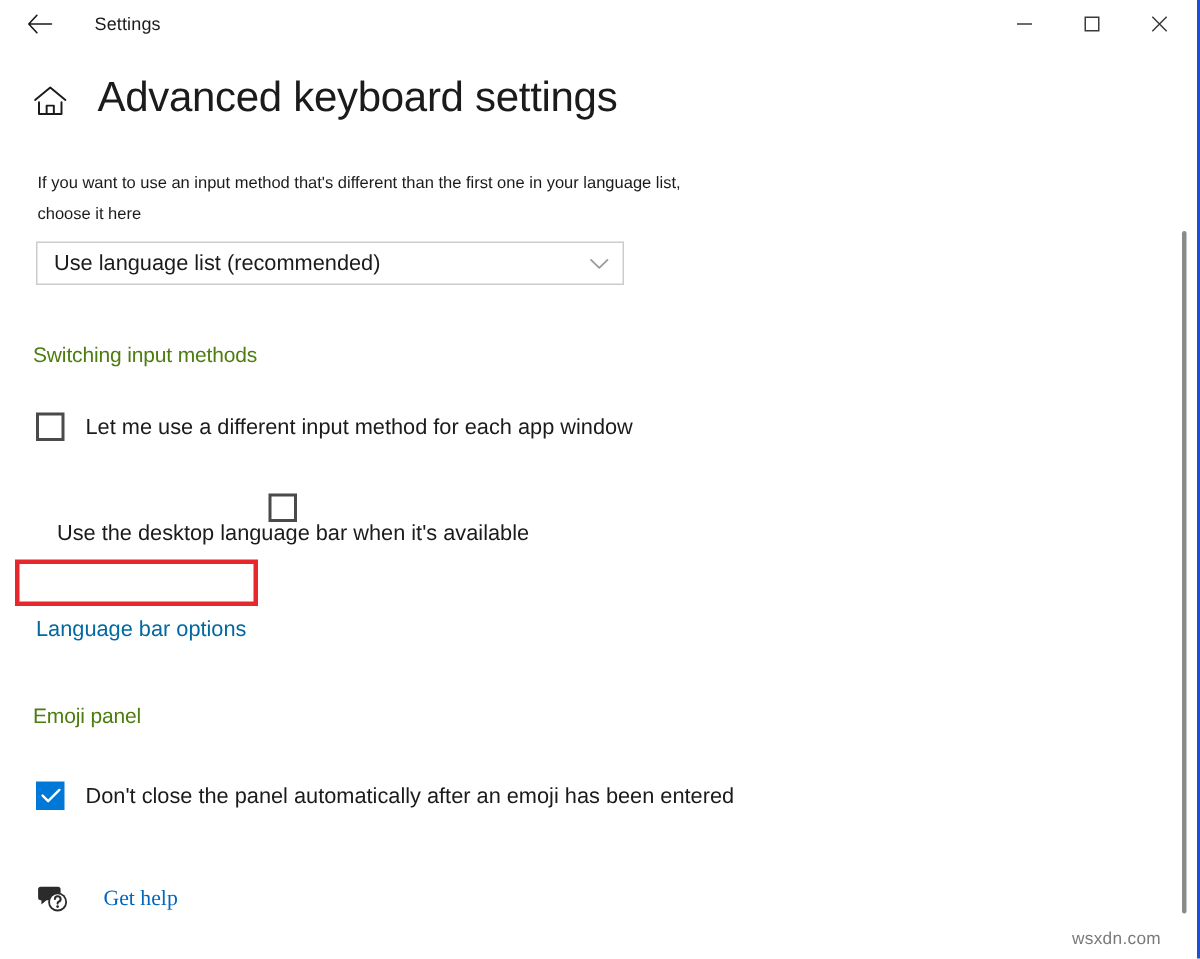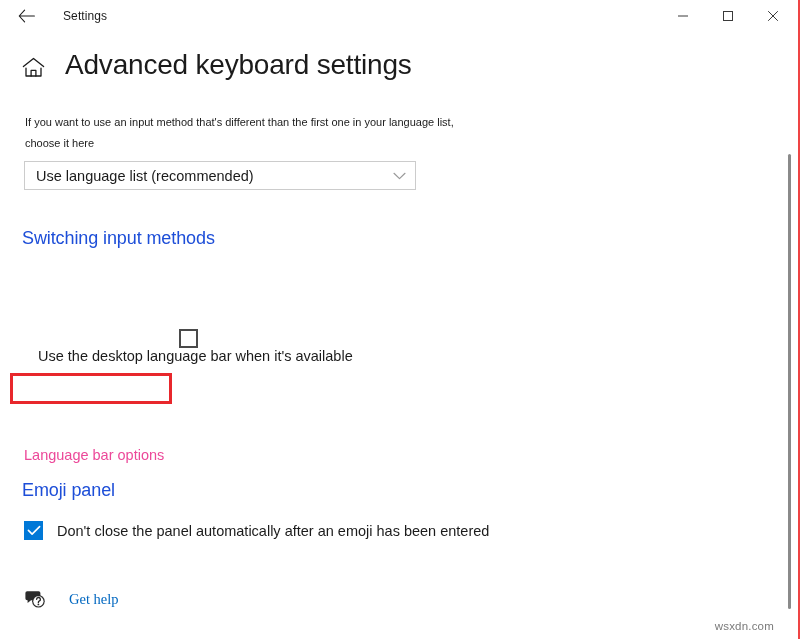--- a/index.html
+++ b/index.html
@@ -14,21 +14,21 @@
     color: #000000;
     overflow: hidden;
     position: relative;
   }
 
   
   #window {
     position: absolute;
     inset: 0;
     background: #ffffff;
-    border-right: 2px solid #ef4444;
+    border-right: 2px solid #1d4ed8;
     box-sizing: border-box;
     overflow: hidden;
   }
 
   
   #titlebar {
     position: absolute;
     top: 0; left: 0; right: 0;
     height: 32px;
     background: #ffffff;
@@ -129,28 +129,28 @@
   #language-dropdown-value {
     font-size: 14.5px;
     color: #1b1b1b;
     white-space: nowrap;
   }
   #dropdown-chevron { display: flex; align-items: center; }
 
   .section-heading {
     position: absolute;
     left: 22px;
-    font-size: 18px;
+    font-size: 14px;
     font-weight: 400;
-    color: #1d4ed8;
+    color: #4d7c0f;
     letter-spacing: -0.1px;
     white-space: nowrap;
   }
   #switching-heading { top: 196px; }
-  #emoji-heading { top: 448px; }
+  #emoji-heading { top: 437px; }
 
   .checkbox-row {
     position: absolute;
     left: 24px;
     display: flex;
     align-items: center;
   }
   #checkbox-row-1 { top: 243px; }
   #checkbox-row-2 { top: 297px; flex-direction: column; }
   #checkbox-row-3 { top: 489px; }
@@ -174,24 +174,23 @@
     font-size: 14.5px;
     color: #1b1b1b;
     margin-left: 14px;
     white-space: nowrap;
   }
 
   .link {
     position: absolute;
     left: 24px;
     font-size: 14.5px;
-    color: #ec4899;
+    color: #0369a1;
     white-space: nowrap;
     text-decoration: none;
-    margin-top: 35px;
   }
   #link-language-bar { top: 380px; }
   #link-hot-keys { top: 418px; }
 
   #highlight-box {
     position: absolute;
     left: 10px;
     top: 341px;
     width: 162px;
     height: 31px;
@@ -305,20 +304,24 @@
       <span id="language-dropdown-value">Use language list (recommended)</span>
       <span id="dropdown-chevron">
         <svg width="13" height="8" viewBox="0 0 13 8">
           <path d="M1 1.3 L6.5 6.6 L12 1.3" fill="none" stroke="#9a9a9a" stroke-width="1.2" stroke-linecap="round" stroke-linejoin="round"></path>
         </svg>
       </span>
     </div>
 
     <div class="section-heading" id="switching-heading">Switching input methods</div>
 
+    <div class="checkbox-row" id="checkbox-row-1">
+      <span class="checkbox"></span>
+      <span class="checkbox-label">Let me use a different input method for each app window</span>
+    </div>
 
     <div class="checkbox-row" id="checkbox-row-2">
       <span class="checkbox"></span>
       <span class="checkbox-label">Use the desktop language bar when it's available</span>
     </div>
 
     <a class="link" id="link-language-bar">Language bar options</a>
     <div id="highlight-box"></div>
 
 

